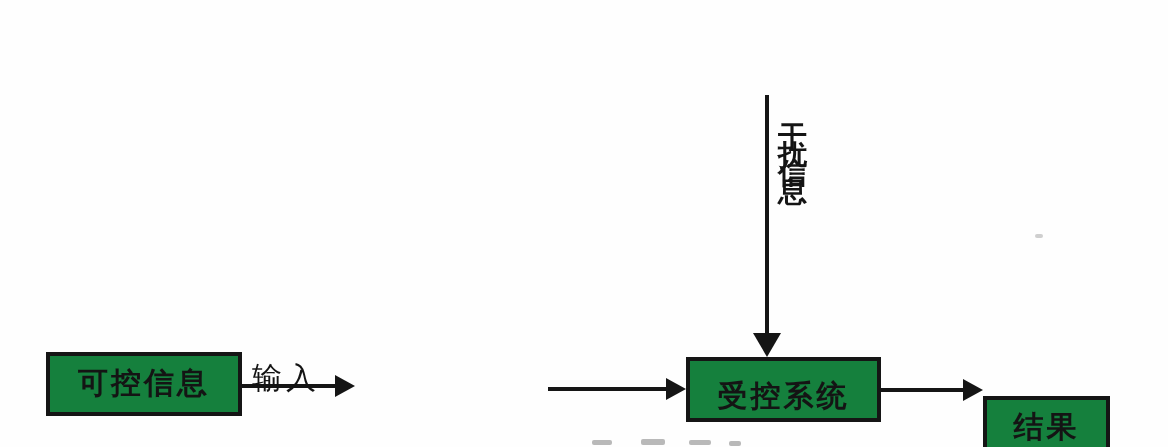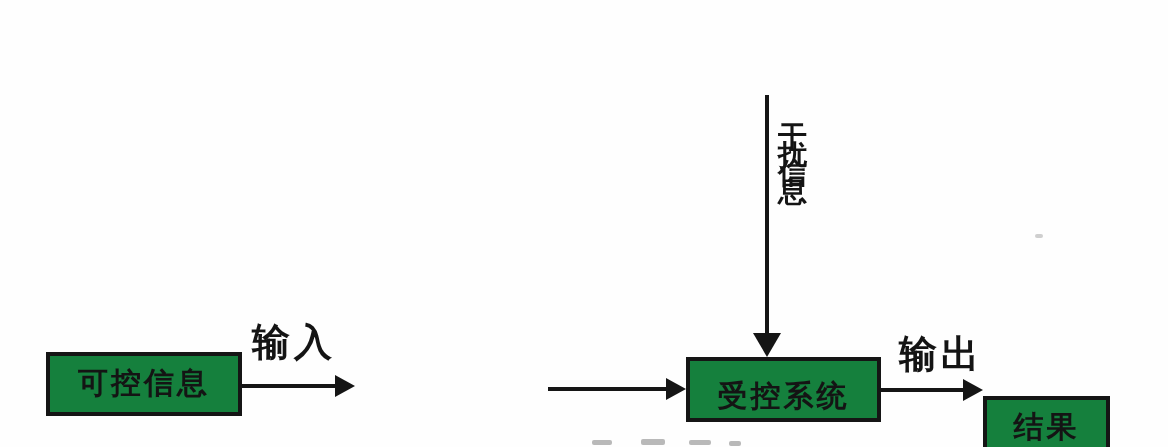--- a/index.html
+++ b/index.html
@@ -72,24 +72,25 @@
     width: 0; height: 0;
     border-left: 14px solid transparent;
     border-right: 14px solid transparent;
     border-top: 24px solid #151515;
     left: 753px; top: 333px;
   }
 
   
   .edge-label {
     position: absolute;
-    font-size: 38px;
-    font-weight: 700;
+    font-size: 30px;
+    font-weight: 400;
     letter-spacing: 4px;
     white-space: nowrap;
+    margin-top: 41px;
   }
   .el1 { left: 252px; top: 317px; }
   .el2 { left: 578px; top: 324px; }
   .el3 { left: 899px; top: 329px; }
 
   
   .vtext {
     position: absolute;
     left: 773px; top: 101px;
     writing-mode: vertical-rl;
@@ -129,21 +130,20 @@
 
   <div class="hline hl1"></div>
   <div class="head-right hr1"></div>
   <div class="edge-label el1">输入</div>
 
   <div class="hline hl2"></div>
   <div class="head-right hr2"></div>
 
   <div class="hline hl3"></div>
   <div class="head-right hr3"></div>
-  <div class="edge-label el3">输出</div>
 
   <div class="vline"></div>
   <div class="head-down"></div>
   <div class="vtext">干扰信息</div>
 
   <div class="artifact art1"></div>
   <div class="artifact art2"></div>
   <div class="artifact art3"></div>
   <div class="artifact art4"></div>
   <div class="artifact speck"></div>

